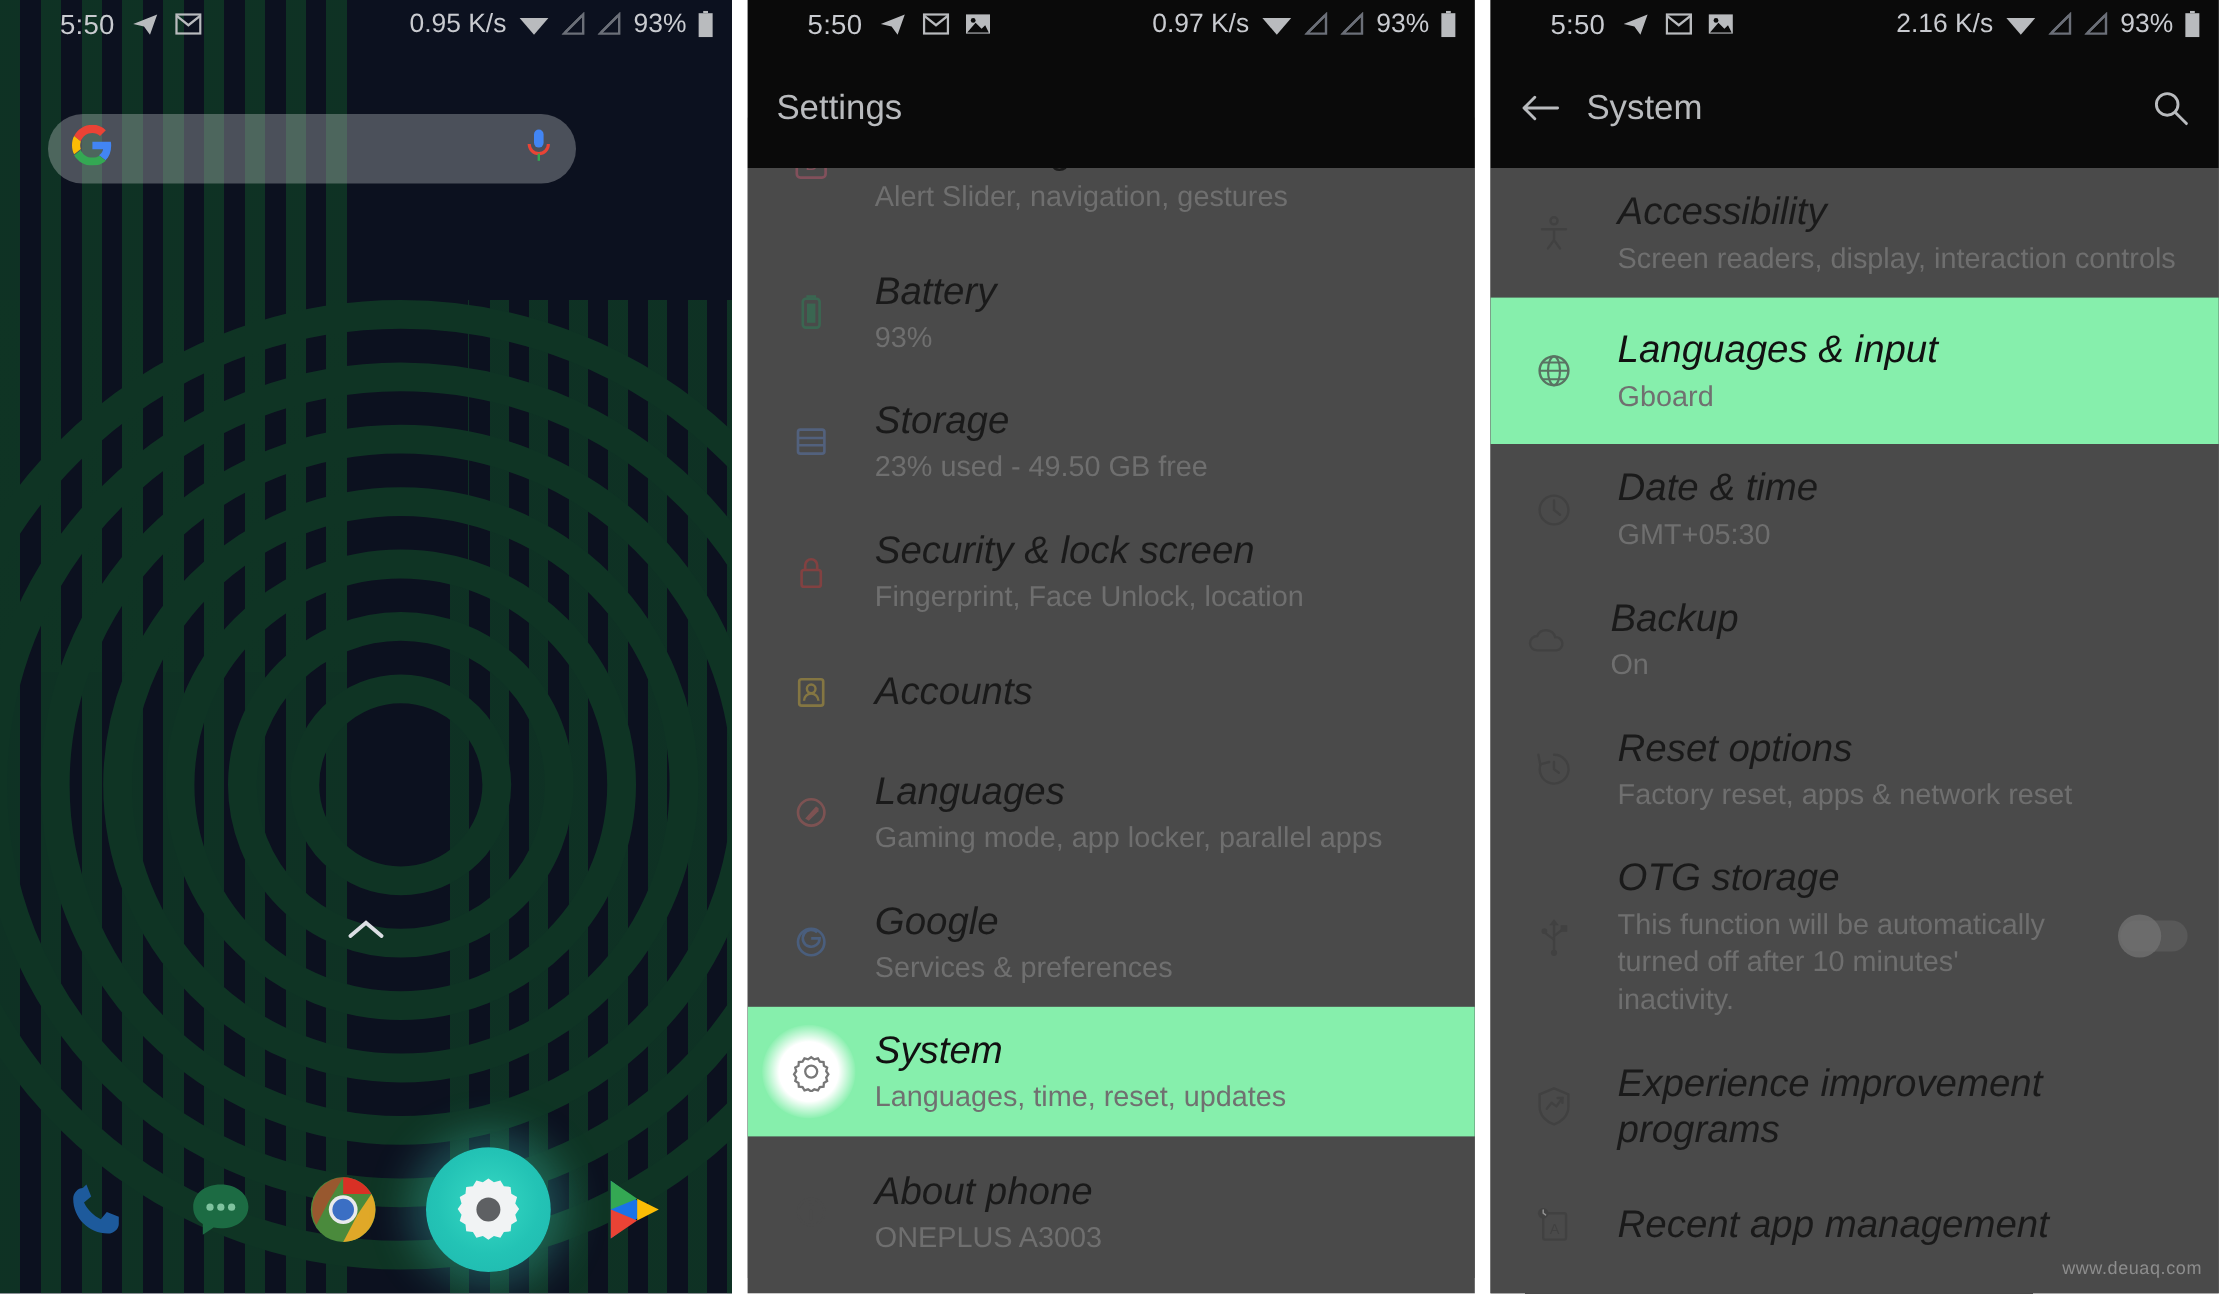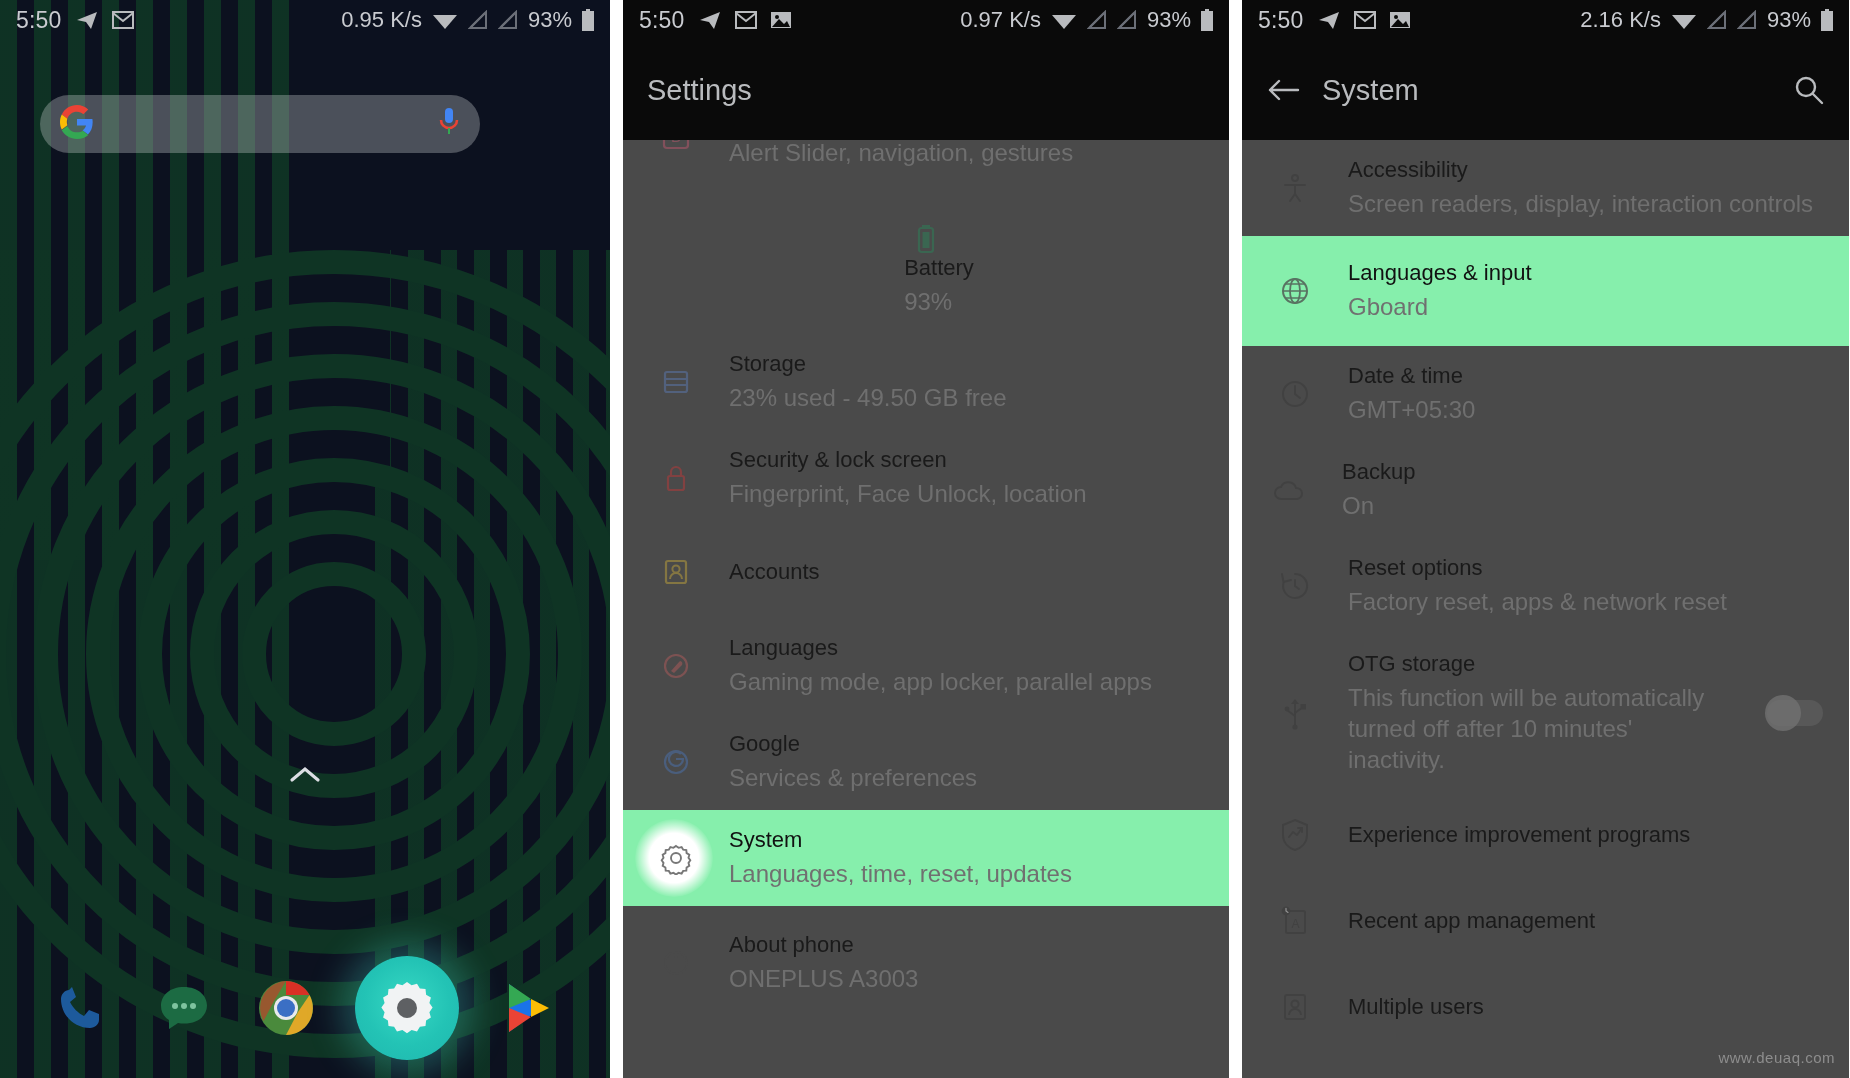--- a/index.html
+++ b/index.html
@@ -9,21 +9,21 @@
   
   .panel{position:relative;height:1078px;overflow:hidden;flex:none;}
   .p1{width:610px;background:#0e1426;}
   .gap{width:13px;background:#ffffff;flex:none;height:1078px;}
   .p2{width:606px;background:#4a4a4a;}
   .p3{width:607px;background:#4a4a4a;}
 
   
   .statusbar{position:relative;height:40px;display:flex;align-items:center;
     padding:0 16px;box-sizing:border-box;color:#c9cbd0;font-size:23px;z-index:30;}
-  .sb-left{display:flex;align-items:center;gap:13px;}
+  .sb-left{display:flex;align-items:center;gap:13px;margin-left:34px;}
   .sb-right{margin-left:auto;display:flex;align-items:center;gap:10px;}
   .sb-time{font-size:23px;letter-spacing:.2px;}
   .sb-rate{font-size:22px;}
   .sb-batt{font-size:22px;}
   .ic{display:inline-block;}
   .ic svg{display:block;}
 
   
   .wallpaper{position:absolute;inset:0;background:#0e1426;overflow:hidden;}
   .rings{position:absolute;left:-70px;top:250px;width:760px;height:760px;}
@@ -64,21 +64,21 @@
   .appbar-title.notitlepad{margin-left:0;}
   .appbar-search{margin-left:auto;}
   .statusbar.black{background:#0a0a0a;}
 
   .listwrap{position:relative;background:#4a4a4a;}
   .row{display:flex;align-items:center;padding:17px 26px;box-sizing:border-box;
     position:relative;min-height:72px;}
   .row .ricon{width:54px;flex:none;display:flex;align-items:center;justify-content:center;
     opacity:.55;}
   .row .rtext{margin-left:26px;display:flex;flex-direction:column;justify-content:center;}
-  .rtitle{font-size:22px;color:#1a1a1a;line-height:1.22;}
+  .rtitle{font-size:32px;color:#1a1a1a;line-height:1.22;font-style:italic;}
   .rsub{font-size:24px;color:#6f6f6f;line-height:1.3;margin-top:4px;}
   .row.active{background:#86efac;}
   .row.active .ricon{opacity:.75;}
   .row.active .rtitle{color:#111;}
   .row.active .rsub{color:#707070;}
   .icon-halo{position:absolute;width:78px;height:78px;border-radius:50%;
     background:radial-gradient(circle,#ffffff 0%,#ffffff 45%,rgba(255,255,255,0) 72%);
     left:12px;top:50%;transform:translateY(-50%);}
   .toggle{margin-left:auto;width:56px;height:26px;border-radius:14px;
     background:rgba(120,120,120,.55);position:relative;flex:none;opacity:.55;}
@@ -291,21 +291,21 @@
               <rect x="4" y="4" width="24" height="24" rx="3" fill="none" stroke="#b0566a" stroke-width="2.2"></rect>
               <text x="16" y="22" font-size="15" fill="#b0566a" text-anchor="middle" font-family="Liberation Sans">B</text>
             </svg>
         </div>
         <div class="rtext" style="margin-top:8px;">
           <span class="rtitle">Buttons &amp; gestures</span>
           <span class="rsub">Alert Slider, navigation, gestures</span>
         </div>
       </div>
 
-      <div class="row" style="min-height:92px;flex-direction:column;">
+      <div class="row" style="min-height:92px;">
         <div class="ricon">
           <svg width="32" height="32" viewBox="0 0 32 32">
               <rect x="12" y="2" width="8" height="3" fill="#2e7d57"></rect>
               <rect x="9" y="5" width="14" height="24" rx="2.5" fill="none" stroke="#2e7d57" stroke-width="2.2"></rect>
               <rect x="12.5" y="9" width="7" height="16" fill="#2e7d57"></rect>
             </svg>
         </div>
         <div class="rtext">
           <span class="rtitle">Battery</span>
           <span class="rsub">93%</span>

